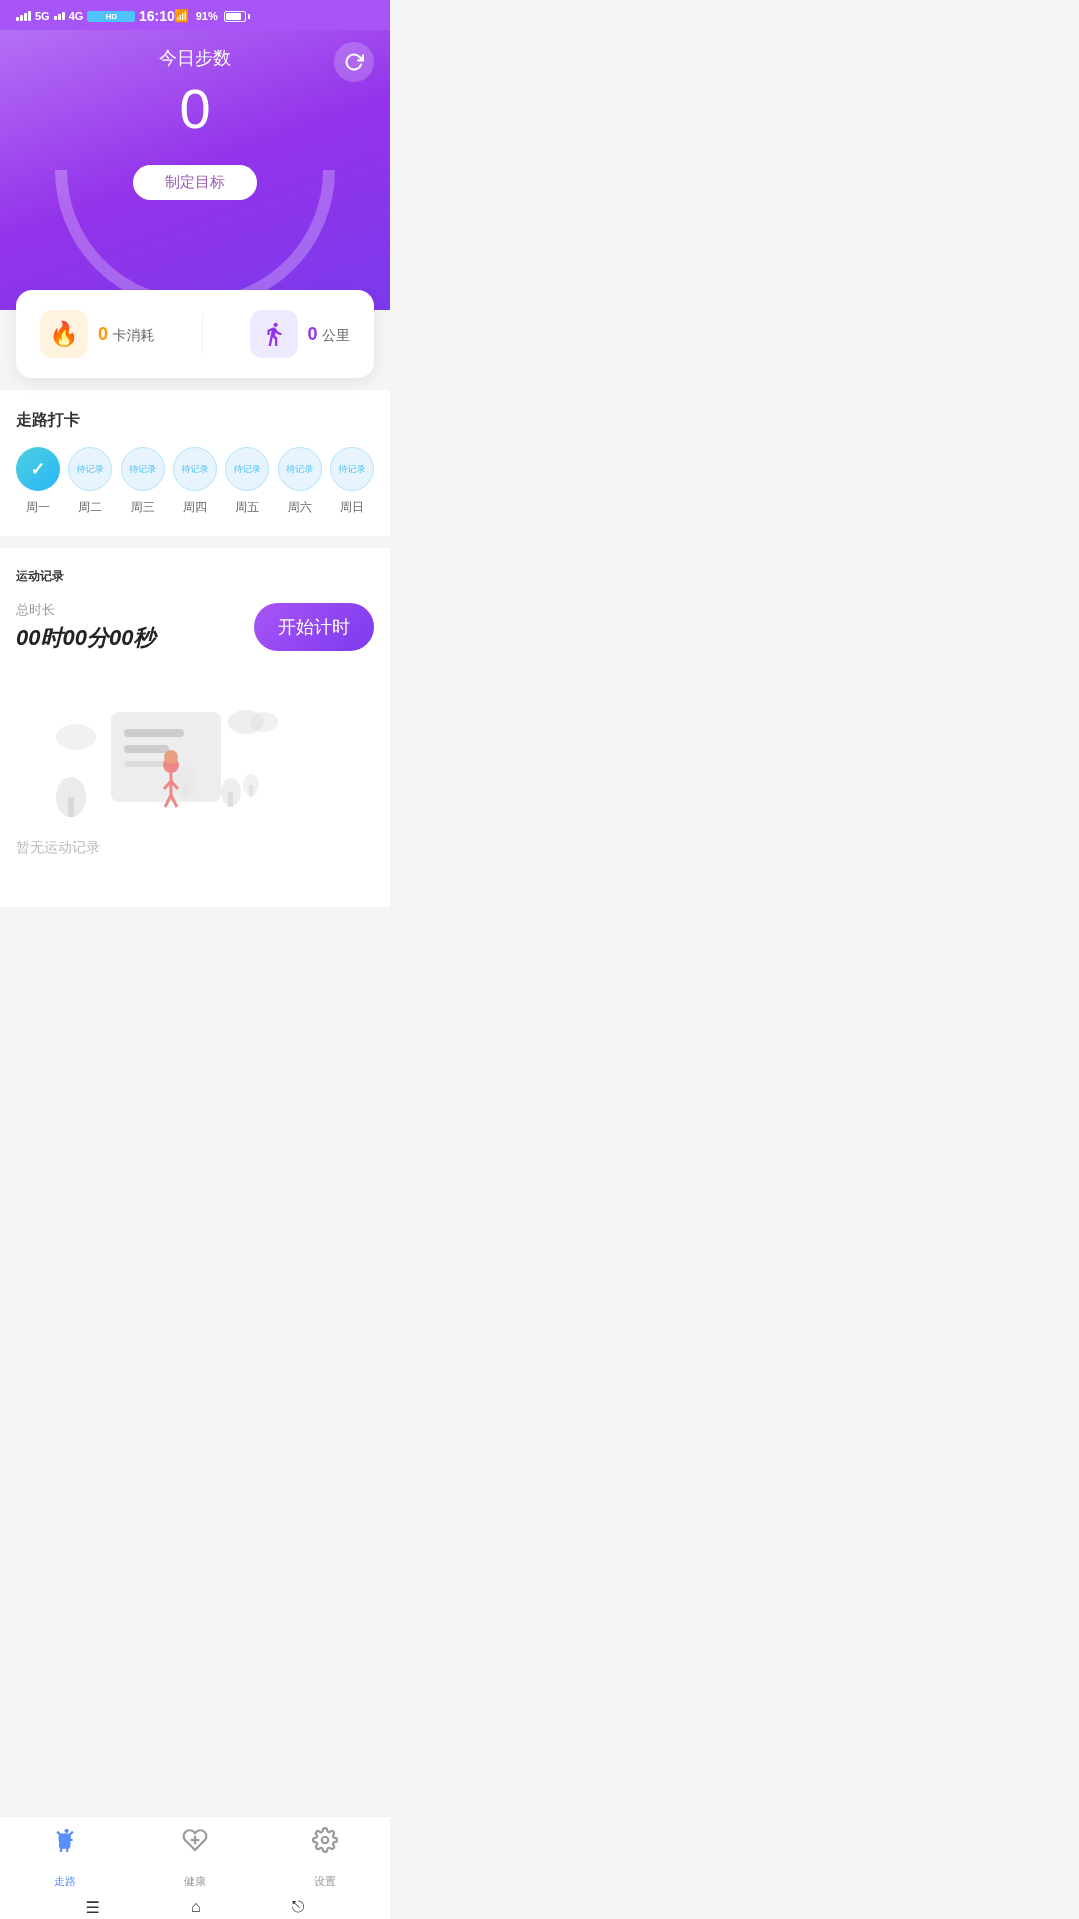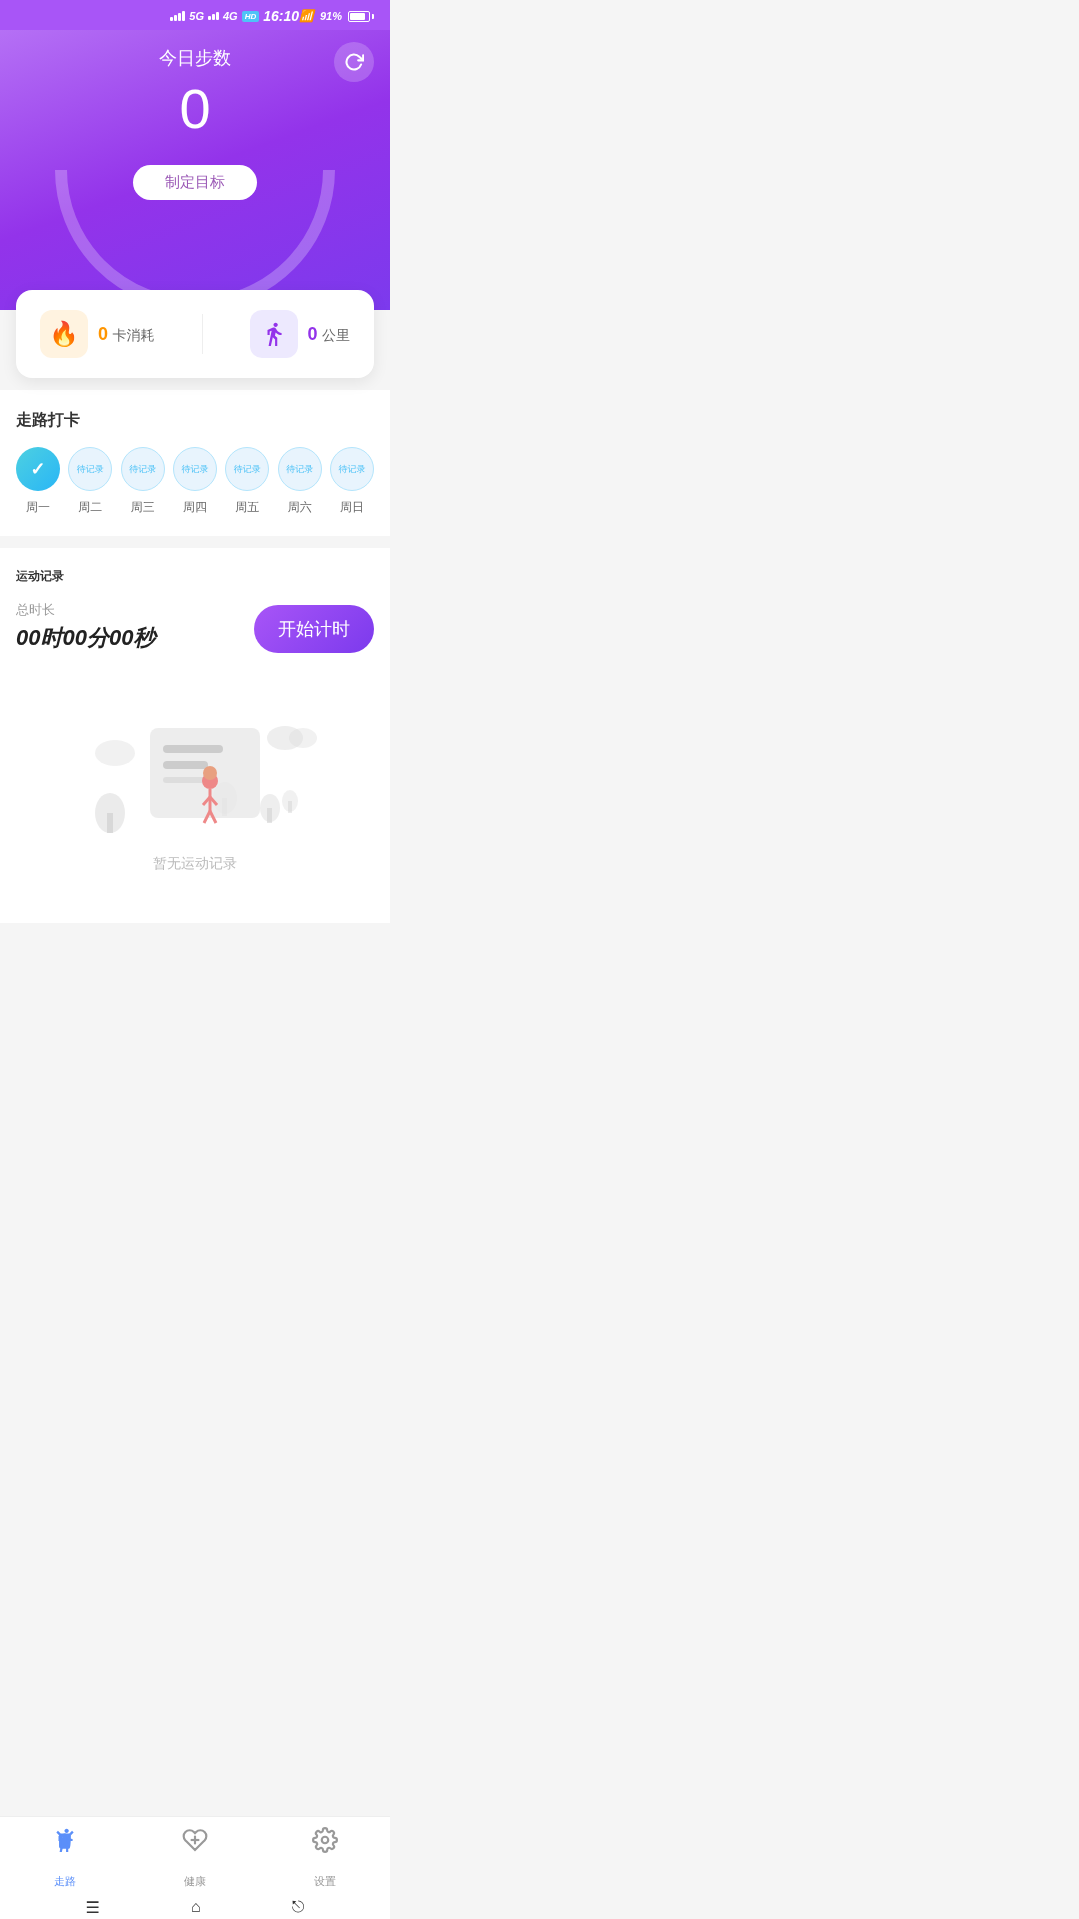--- a/index.html
+++ b/index.html
@@ -10,42 +10,41 @@
       min-height: 700px;
       font-family: -apple-system, 'PingFang SC', 'Helvetica Neue', sans-serif;
       background: #f5f5f5;
       position: relative;
       overflow-x: hidden;
     }
 
     
     .status-bar {
       display: flex;
-      justify-content: flex-end;
+      justify-content: flex-start;
       align-items: center;
       padding: 8px 16px 6px;
       background: #a855f7;
       color: white;
       font-size: 12px;
       font-weight: 600;
-      font-style: italic;
     }
     .status-left { display: flex; align-items: center; gap: 4px; font-size: 11px; }
     .status-right { display: flex; align-items: center; gap: 6px; font-size: 11px; }
     .signal-bars { display: flex; align-items: flex-end; gap: 1px; }
     .bar { background: white; width: 3px; border-radius: 1px; }
     .bar1 { height: 4px; }
     .bar2 { height: 6px; }
     .bar3 { height: 8px; }
     .bar4 { height: 10px; }
     .hd-badge {
       background: #4fc3f7;
       color: white;
       font-size: 8px;
-      padding: 1px 3px;
+      padding: 1px 18px;
       border-radius: 2px;
       font-weight: bold;
     }
     .battery-icon {
       display: flex;
       align-items: center;
       gap: 2px;
     }
     .battery-body {
       width: 22px;
@@ -293,21 +292,21 @@
 
     .duration-value {
       font-size: 22px;
       font-weight: 700;
       color: #222;
       font-style: italic;
     }
 
     
     .empty-state {
-      text-align: center;
+      text-align: left;
       padding: 20px 0 30px;
       position: relative;
     }
 
     
     .empty-text {
       color: #bbb;
       font-size: 14px;
       margin-top: 8px;
     }
@@ -497,21 +496,21 @@
   </div>
 </div>
 
 <div class="exercise-section">
   <div class="exercise-header">
     <div>
       <div class="exercise-title">运动记录</div>
     </div>
   </div>
 
-  <div style="display:flex;justify-content:space-between;align-items:flex-end;margin-bottom:20px;">
+  <div style="display:flex;justify-content:space-between;align-items:center;margin-bottom:4px;">
     <div>
       <div class="duration-label">总时长</div>
       <div class="duration-value">00时00分00秒</div>
     </div>
     <button class="start-btn">开始计时</button>
   </div>
 
   <div class="empty-state">
     <svg width="280" height="150" viewBox="0 0 280 150" xmlns="http://www.w3.org/2000/svg">
 

